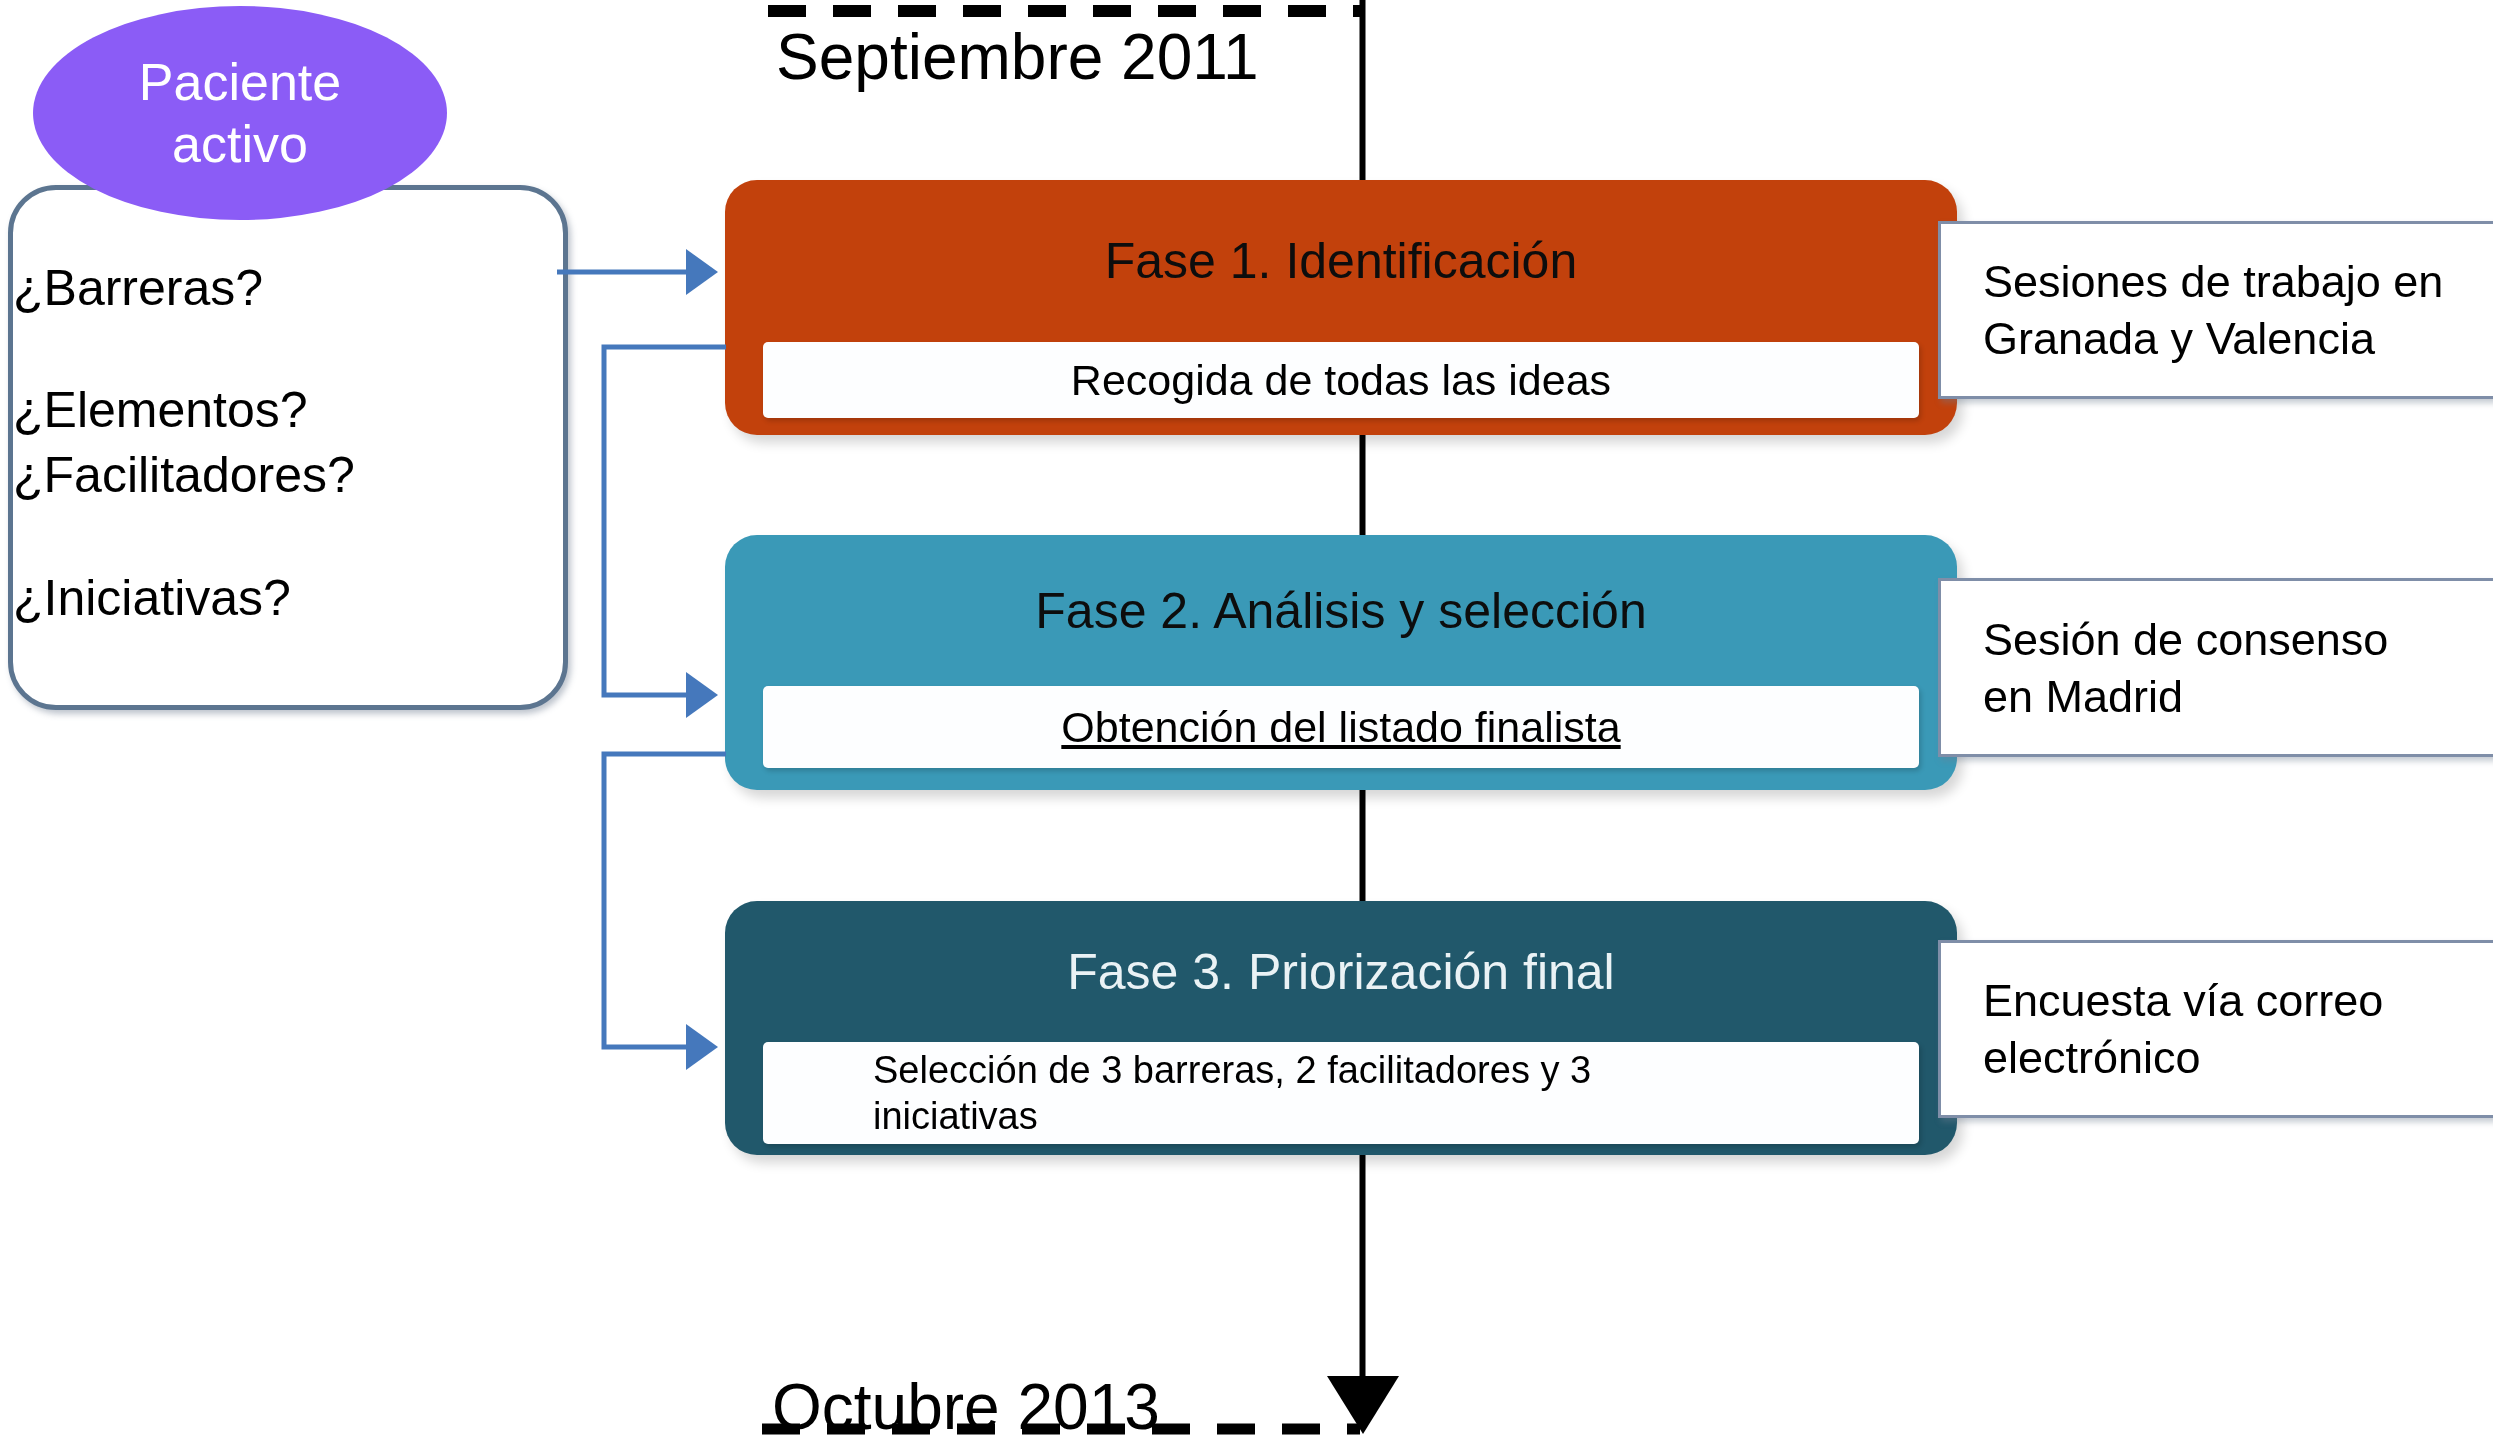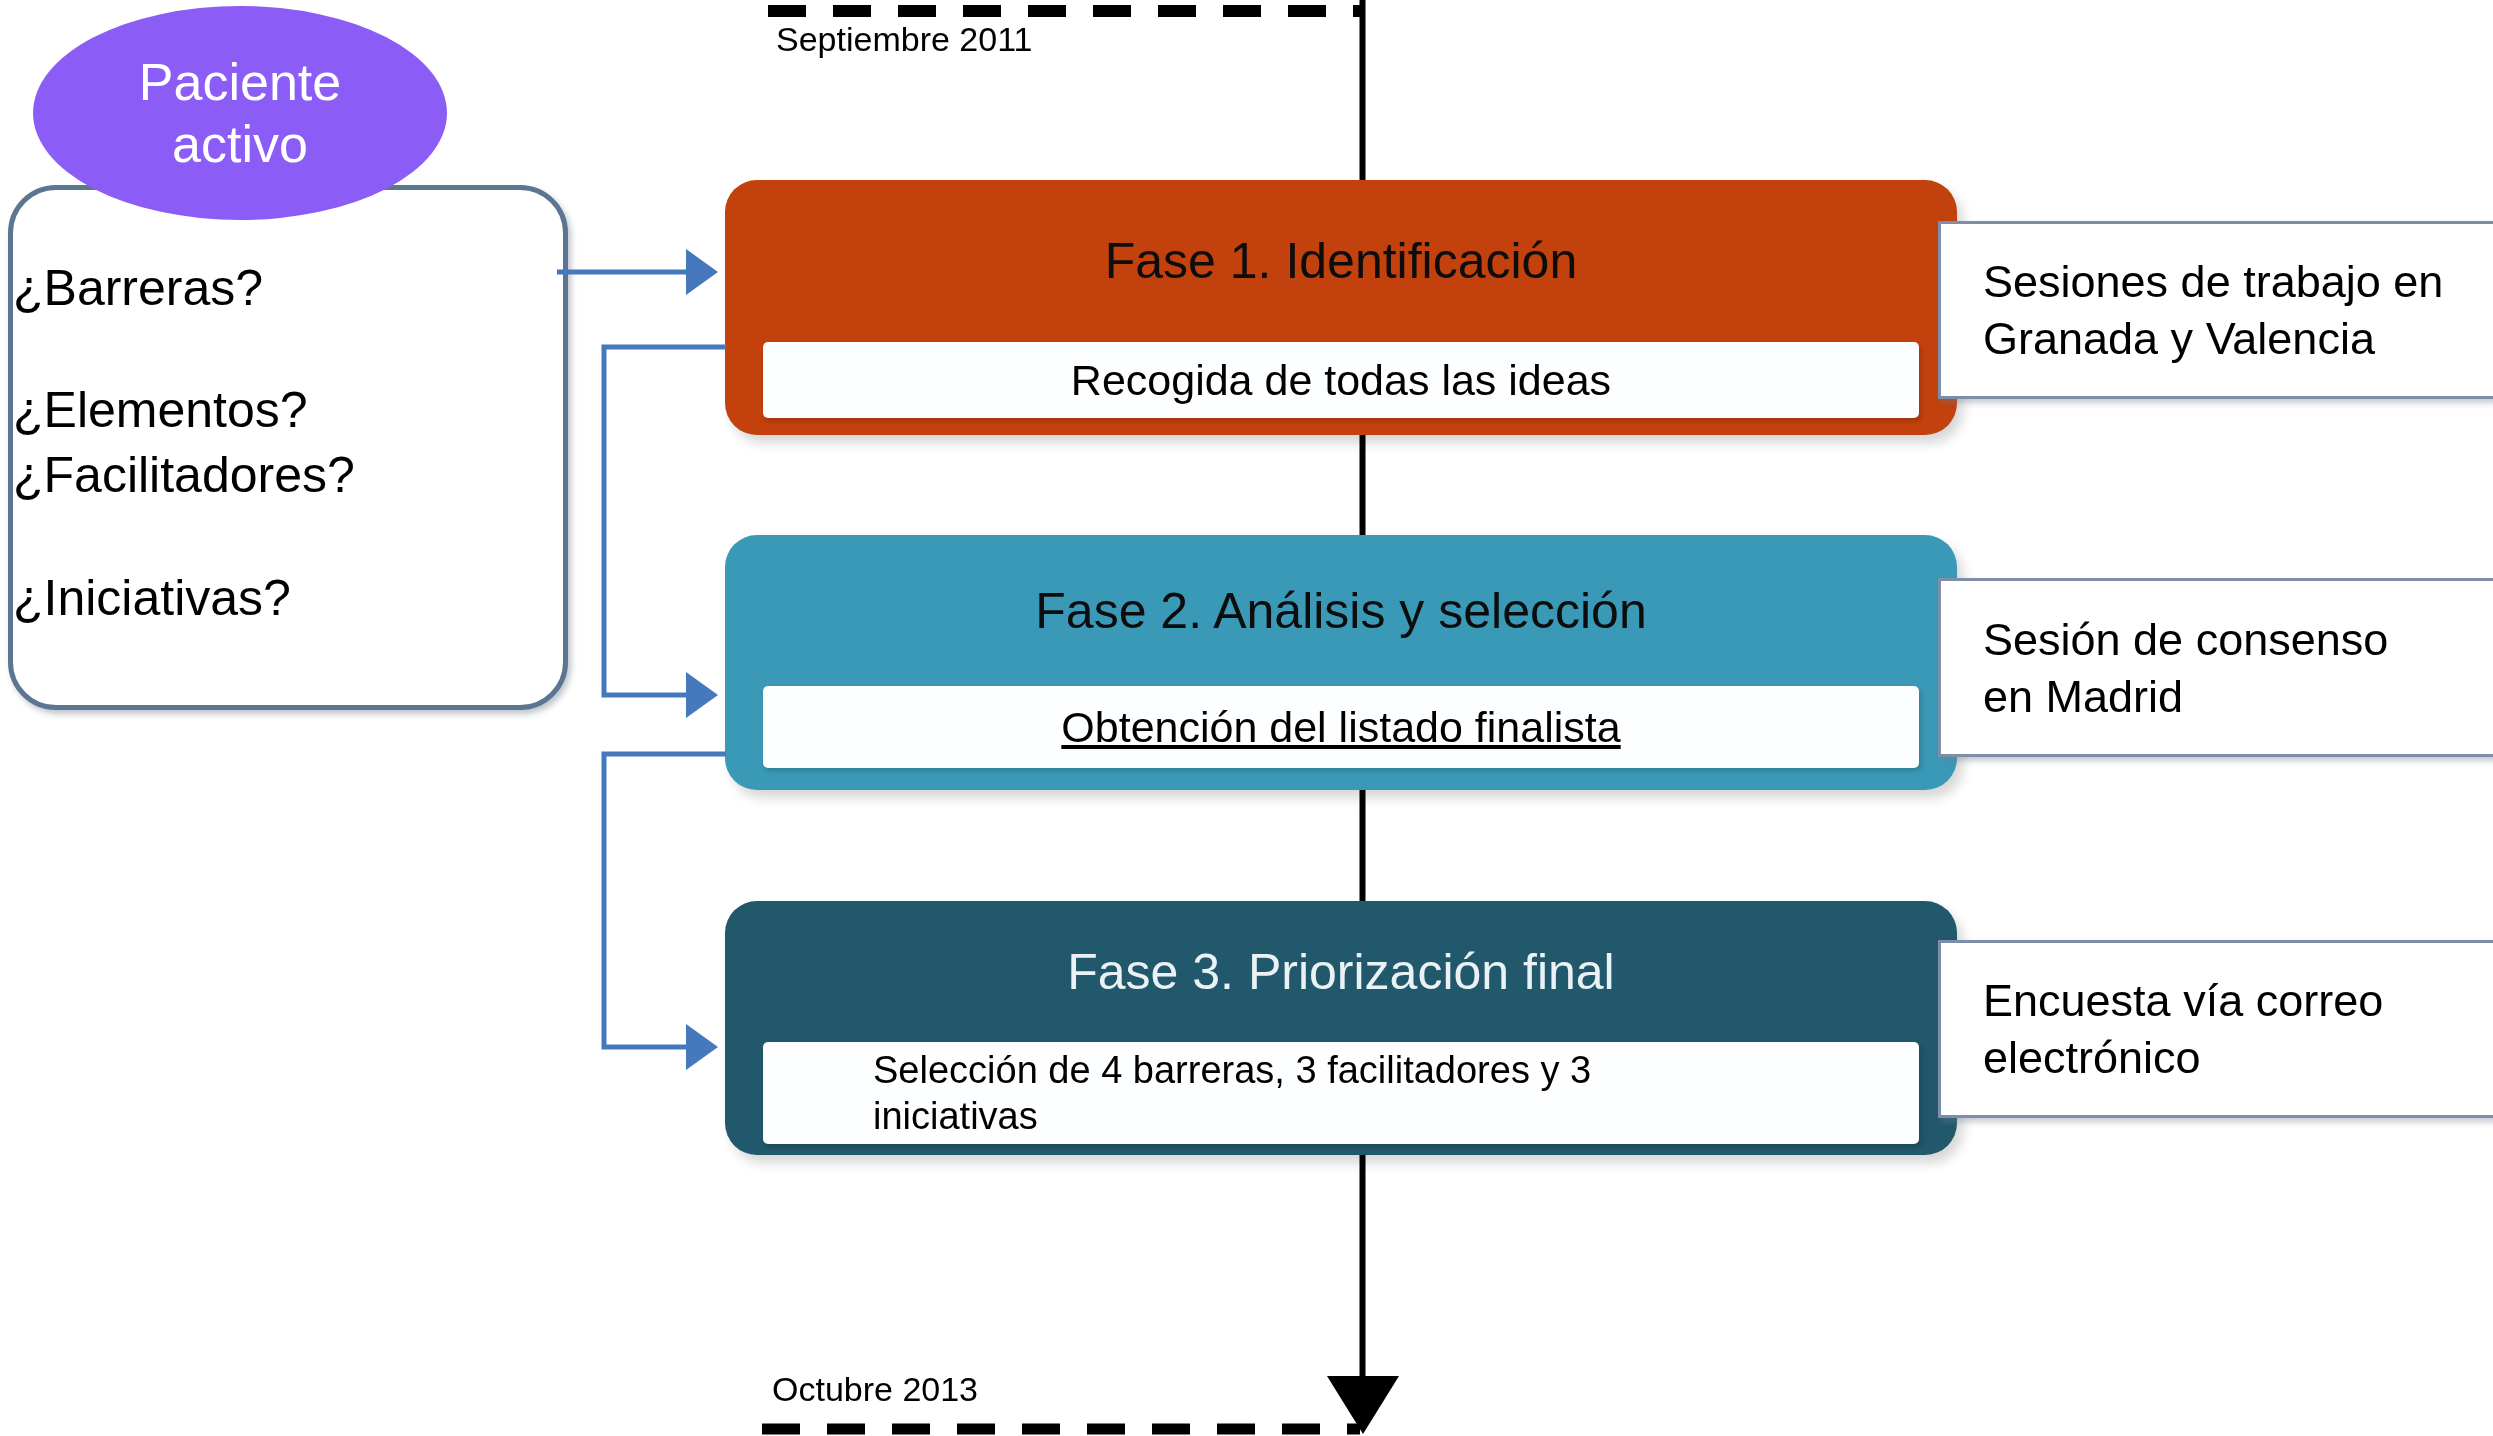--- a/index.html
+++ b/index.html
@@ -4,21 +4,21 @@
 <style>
   html,body { margin:0; padding:0; background:#ffffff; }
   #canvas {
     position:relative; width:2493px; height:1436px; background:#ffffff;
     font-family:"Liberation Sans", sans-serif; overflow:hidden; color:#000;
   }
   svg.overlay { position:absolute; left:0; top:0; width:2493px; height:1436px; pointer-events:none; }
   #timeline-svg { z-index:0; }
   #connector-svg { z-index:5; }
 
-  .date-label { position:absolute; font-size:34px; color:#000; z-index:1; }
+  .date-label { position:absolute; font-size:64px; color:#000; z-index:1; }
   #date-start { left:776px; top:20px; }
   #date-end   { left:772px; top:1370px; }
 
   .ellipse {
     position:absolute; left:33px; top:6px; width:414px; height:214px;
     border-radius:50%; display:flex; align-items:center; justify-content:center; z-index:4;
   }
   .ellipse-text { white-space:pre-line; text-align:center; color:#ffffff; font-size:52px; line-height:62px; }
 
   .questions-box {
@@ -98,21 +98,21 @@
   <div class="phase" id="phase-2" style="background: rgb(58, 153, 183);">
     <div class="phase-title" style="color: rgb(13, 13, 13);">Fase 2. Análisis y selección</div>
     <div class="phase-inner">
       <span>Obtención del listado finalista</span>
     </div>
   </div>
 
   <div class="phase" id="phase-3" style="background: rgb(33, 88, 107);">
     <div class="phase-title" style="color: rgb(234, 242, 245);">Fase 3. Priorización final</div>
     <div class="phase-inner">
-      <span>Selección de 4 barreras, 3 facilitadores y 3
+      <span>Selección de 3 barreras, 2 facilitadores y 3
 iniciativas</span>
     </div>
   </div>
 
   <div class="note" id="note-1">
     <div class="note-text">Sesiones de trabajo en
 Granada y Valencia</div>
   </div>
   <div class="note" id="note-2">
     <div class="note-text">Sesión de consenso

